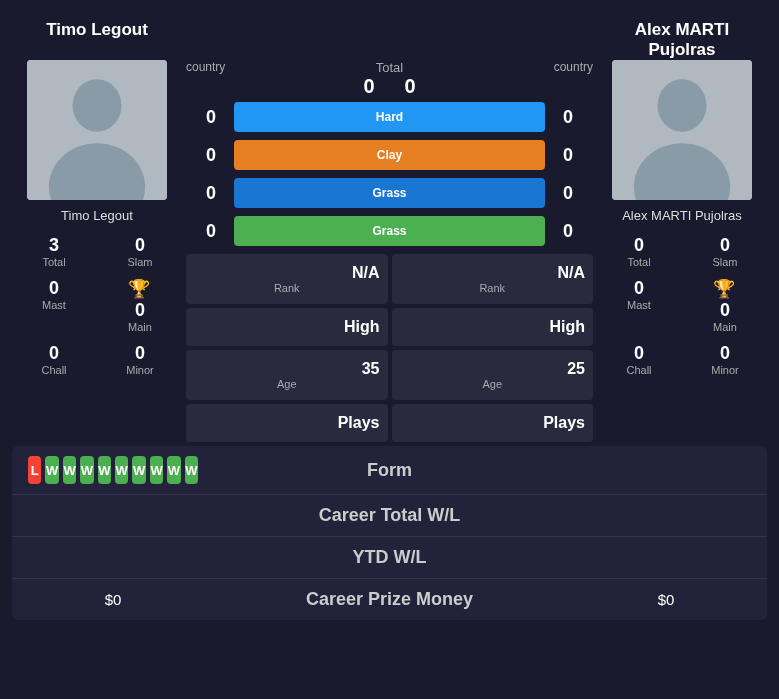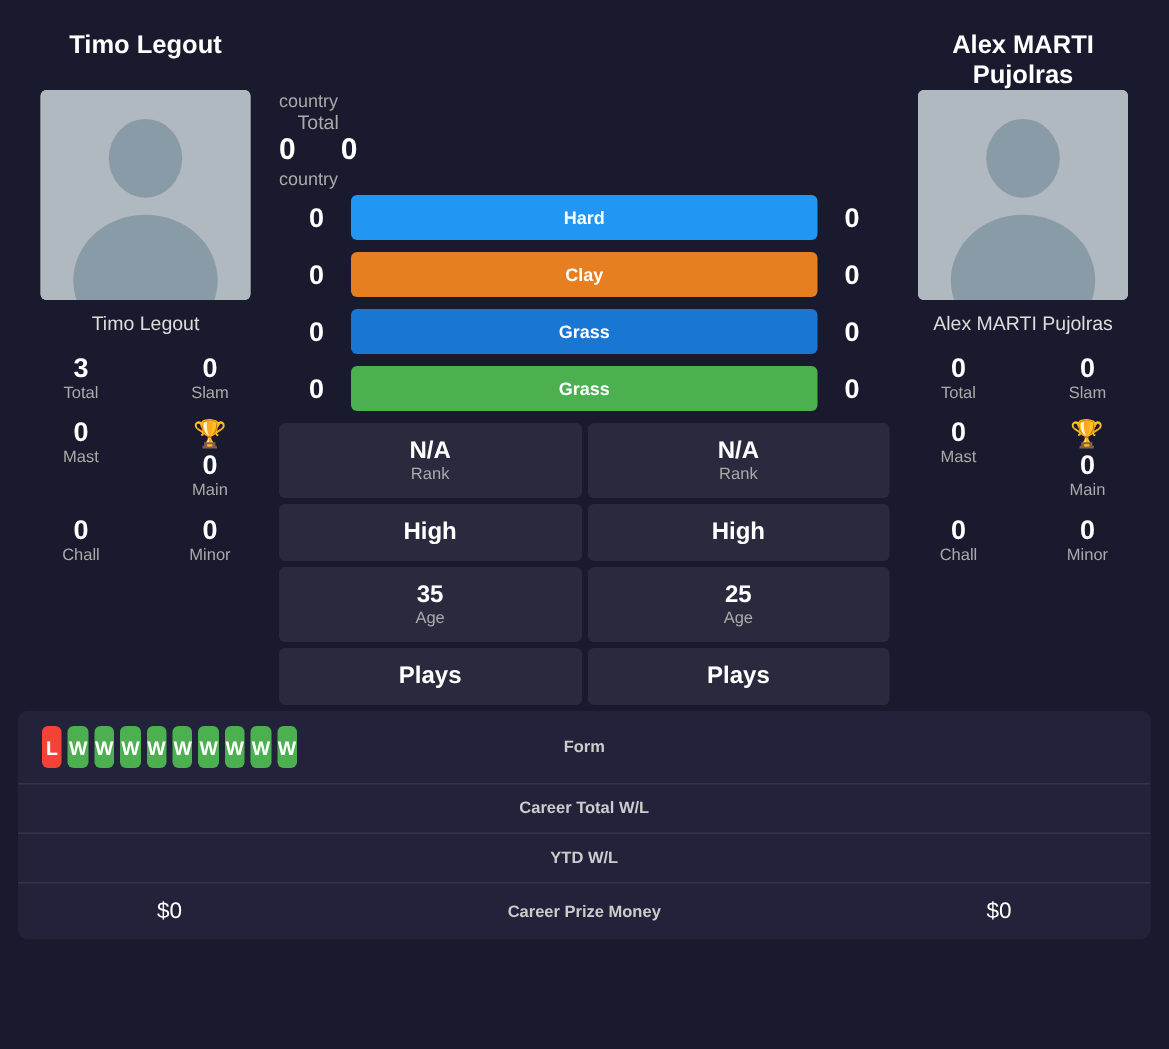--- a/index.html
+++ b/index.html
@@ -158,21 +158,20 @@
       font-weight: bold;
       padding: 8px 4px 0 4px;
     }
 
     
     .center-top {
       display: flex;
       justify-content: space-between;
       align-items: flex-start;
       padding: 0 4px;
-      flex-direction: column;
     }
 
     .center-player-country {
       font-size: 12px;
       color: #aaa;
       display: flex;
       align-items: center;
       justify-content: center;
       gap: 4px;
     }
@@ -208,20 +207,21 @@
     .info-panel-box {
       background: #2a2a3e;
       border-radius: 4px;
       padding: 10px 8px;
       text-align: center;
     }
 
     .info-panel-box .value {
       font-size: 16px;
       font-weight: bold;
+      text-align: right;
     }
 
     .info-panel-box .label {
       font-size: 11px;
       color: #aaa;
     }
 
     .bottom-row {
       display: flex;
       align-items: center;
@@ -235,21 +235,21 @@
 
     .bottom-left-val {
       width: 170px;
       text-align: center;
       font-size: 15px;
     }
 
     .bottom-center-label {
       flex: 1;
       text-align: center;
-      font-size: 11px;
+      font-size: 18px;
       font-weight: bold;
       color: #ccc;
     }
 
     .bottom-right-val {
       width: 170px;
       text-align: center;
       font-size: 15px;
     }
 

